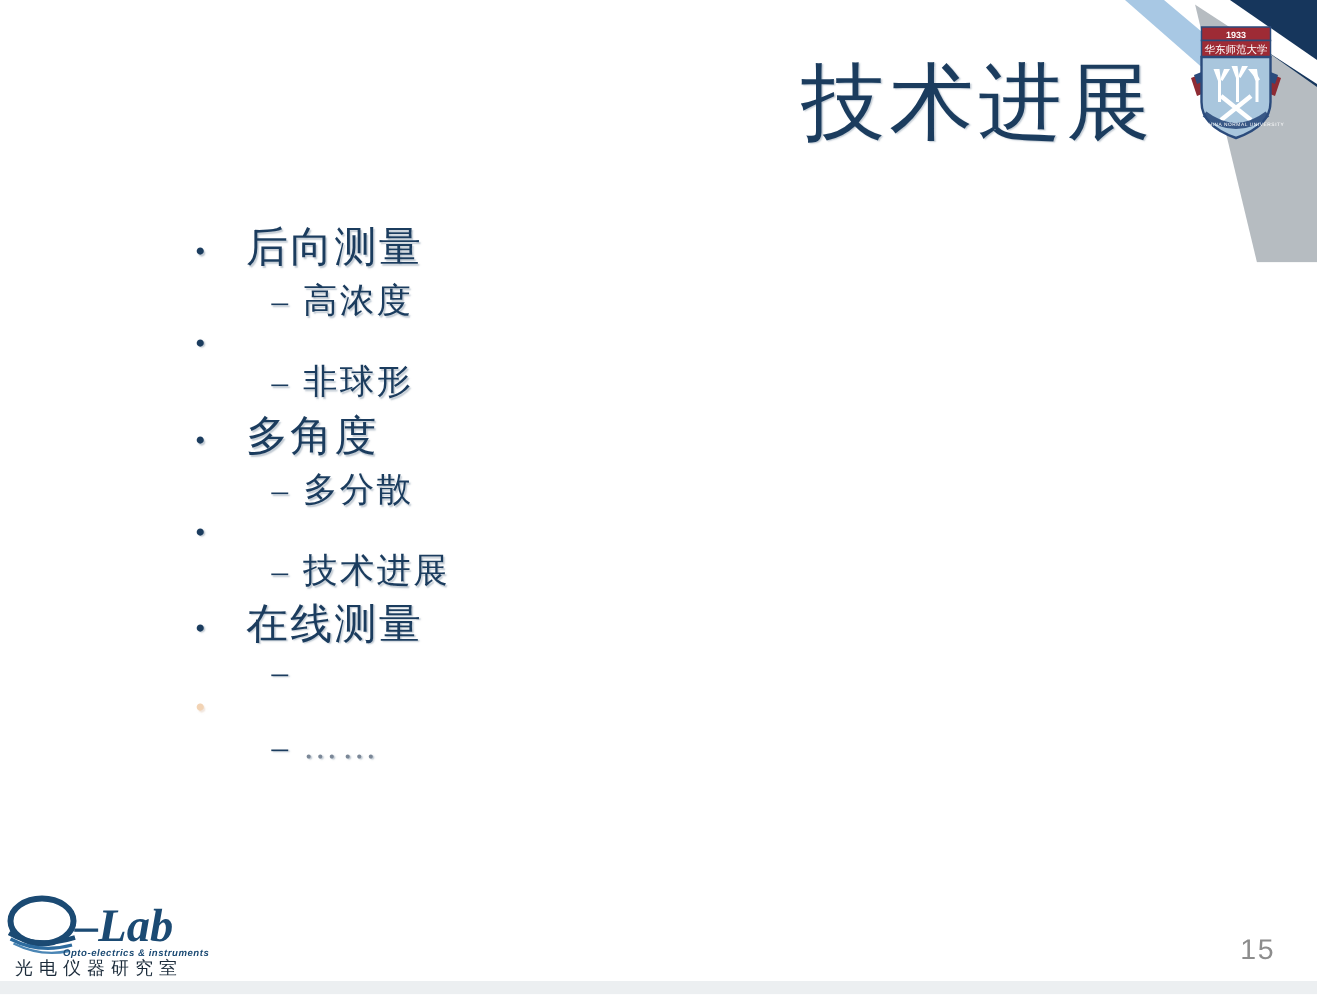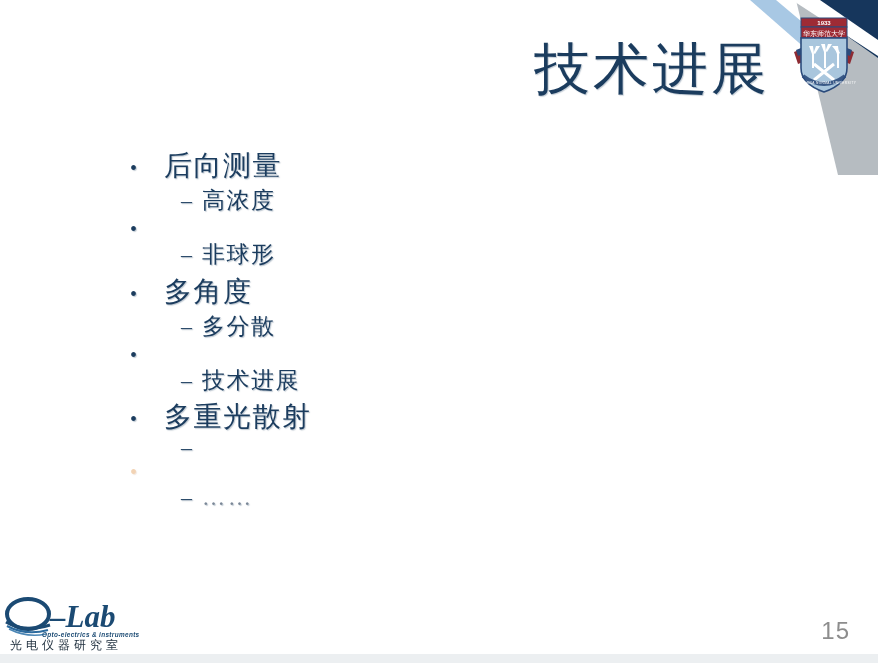--- a/index.html
+++ b/index.html
@@ -139,21 +139,21 @@
     height: 56px;
   }
   .olab svg { display: block; }
 
   
   .pagenum {
     position: absolute;
     right: 28px;
     bottom: 18px;
     font-family: "Liberation Sans", "DejaVu Sans", sans-serif;
-    font-size: 24px;
+    font-size: 19px;
     color: #8d8d8d;
     letter-spacing: 1px;
   }
 </style>
 </head>
 <body>
 
 <div id="slide">
 
   <div class="corner-deco">
@@ -238,21 +238,21 @@
     <div class="lvl1">
       <span class="mark">•</span>
     </div>
     <div class="lvl2">
       <span class="mark">–</span>
       <span class="txt">技术进展</span>
     </div>
 
     <div class="lvl1">
       <span class="mark">•</span>
-      <span class="txt">多重光散射</span>
+      <span class="txt">在线测量</span>
     </div>
     <div class="lvl2">
       <span class="mark">–</span>
     </div>
 
     <div class="lvl1 faded">
       <span class="mark">•</span>
     </div>
     <div class="lvl2 muted">
       <span class="mark">–</span>

